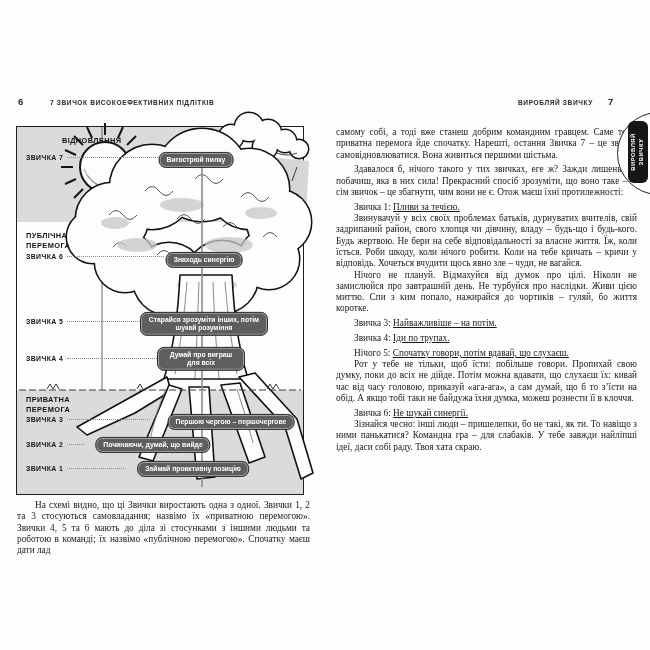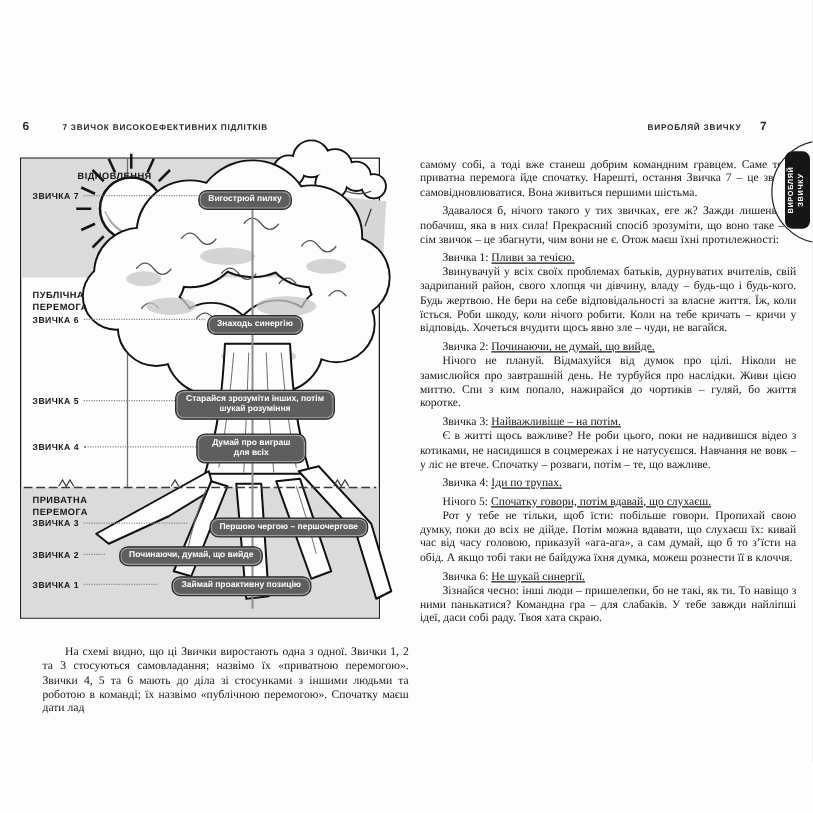--- a/index.html
+++ b/index.html
@@ -19,21 +19,21 @@
              padding-right:4px;color:#141414;}
   .drow .leader{flex:1;border-bottom:1.6px dotted #8a8a8a;transform:translateY(-2px);}
   .pill{position:absolute;z-index:4;transform:translate(-50%,-50%);
         background:#5e5e5e;color:#fff;font-size:6.8px;font-weight:600;line-height:1.2;
         text-align:center;padding:3px 7px;border-radius:7px;border:1px solid #2d2d2d;
         box-shadow:inset 0 0 0 1px rgba(255,255,255,.42);}
   .pill.nowrap{white-space:nowrap;}
   
   .serif{font-family:"Liberation Serif",serif;font-size:9.3px;line-height:11.3px;
          text-align:justify;color:#181818;}
-  .caption{position:absolute;left:17px;top:500px;width:293px;text-indent:18px;margin:17px;}
+  .caption{position:absolute;left:17px;top:500px;width:293px;text-indent:18px;margin:0;}
   .rcol{position:absolute;left:336px;top:127px;width:301px;}
   .rcol p{margin:0;}
   .rcol .indent{text-indent:18px;}
   .gap{margin-top:3.5px !important;}
   .chapterhead{font-family:"Liberation Serif",serif;font-size:11.5px;font-weight:700;
                text-align:center;margin:9px 0 7px 0 !important;color:#141414;}
   .habit-title{text-decoration:underline;}
   
   .tab-circle{position:absolute;left:617px;top:112px;width:81px;height:81px;border-radius:50%;
               background:#fdfdfd;border:1.6px solid #262626;z-index:5;}
@@ -243,25 +243,23 @@
 
   <p class="serif caption">На схемі видно, що ці Звички виростають одна з одної. Звички 1, 2 та 3 стосуються самовладання; назвімо їх «приватною перемогою». Звички 4, 5 та 6 мають до діла зі стосунками з іншими людьми та роботою в команді; їх назвімо «публічною перемогою». Спочатку маєш дати лад</p>
 
   <div class="rcol">
     <p class="serif">самому собі, а тоді вже станеш добрим командним гравцем. Саме тому приватна перемога йде спочатку. Нарешті, остання Звичка 7 – це звичка самовідновлюватися. Вона живиться першими шістьма.</p>
     <p class="serif indent gap">Здавалося б, нічого такого у тих звичках, еге ж? Зажди лишень, ти побачиш, яка в них сила! Прекрасний спосіб зрозуміти, що воно таке – ті сім звичок – це збагнути, чим вони не є. Отож маєш їхні протилежності:</p>
 
     <p class="serif indent gap"><span>Звичка 1:</span> <span class="habit-title">Пливи за течією.</span></p>
     <p class="serif indent">Звинувачуй у всіх своїх проблемах батьків, дурнуватих вчителів, свій задрипаний район, свого хлопця чи дівчину, владу – будь-що і будь-кого. Будь жертвою. Не бери на себе відповідальності за власне життя. Їж, коли їсться. Роби шкоду, коли нічого робити. Коли на тебе кричать – кричи у відповідь. Хочеться вчудити щось явно зле – чуди, не вагайся.</p>
 
-    <p class="serif indent gap"><span>Звичка 2:</span> <span class="habit-title">Починаючи, не думай, що вийде.</span></p>
     <p class="serif indent">Нічого не плануй. Відмахуйся від думок про цілі. Ніколи не замислюйся про завтрашній день. Не турбуйся про наслідки. Живи цією миттю. Спи з ким попало, нажирайся до чортиків – гуляй, бо життя коротке.</p>
 
     <p class="serif indent gap"><span>Звичка 3:</span> <span class="habit-title">Найважливіше – на потім.</span></p>
-    <p class="serif indent">Є в житті щось важливе? Не роби цього, поки не надивишся відео з котиками, не насидишся в соцмережах і не натусуєшся. Навчання не вовк – у ліс не втече. Спочатку – розваги, потім – те, що важливе.</p>
 
     <p class="serif indent gap"><span>Звичка 4:</span> <span class="habit-title">Іди по трупах.</span></p>
 
     <p class="serif indent gap"><span>Нічого 5:</span> <span class="habit-title">Спочатку говори, потім вдавай, що слухаєш.</span></p>
     <p class="serif indent">Рот у тебе не тільки, щоб їсти: побільше говори. Пропихай свою думку, поки до всіх не дійде. Потім можна вдавати, що слухаєш їх: кивай час від часу головою, приказуй «ага-ага», а сам думай, що б то з’їсти на обід. А якщо тобі таки не байдужа їхня думка, можеш рознести її в клоччя.</p>
 
     <p class="serif indent gap"><span>Звичка 6:</span> <span class="habit-title">Не шукай синергії.</span></p>
     <p class="serif indent">Зізнайся чесно: інші люди – пришелепки, бо не такі, як ти. То навіщо з ними панькатися? Командна гра – для слабаків. У тебе завжди найліпші ідеї, даси собі раду. Твоя хата скраю.</p>
   </div>
 

